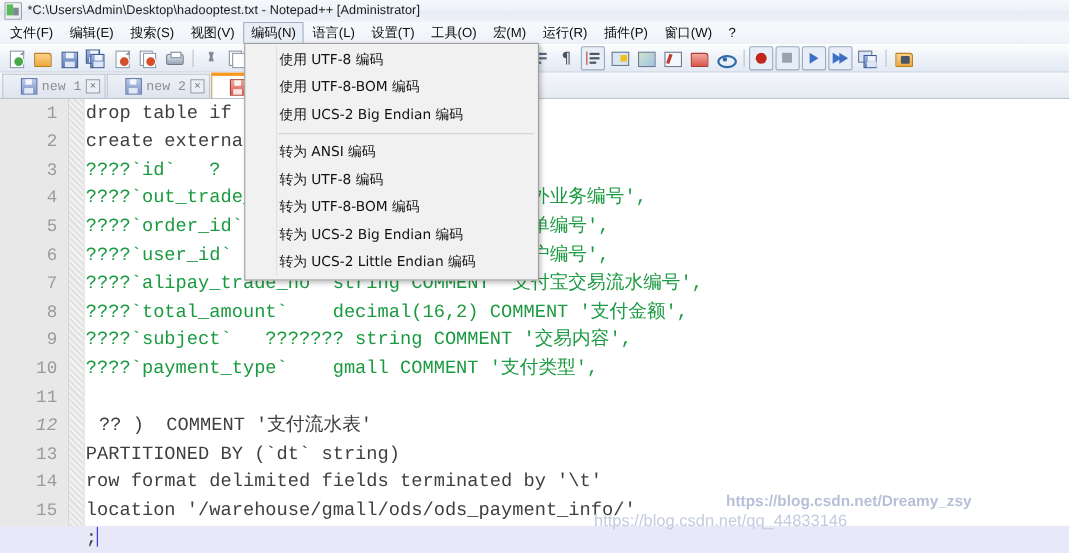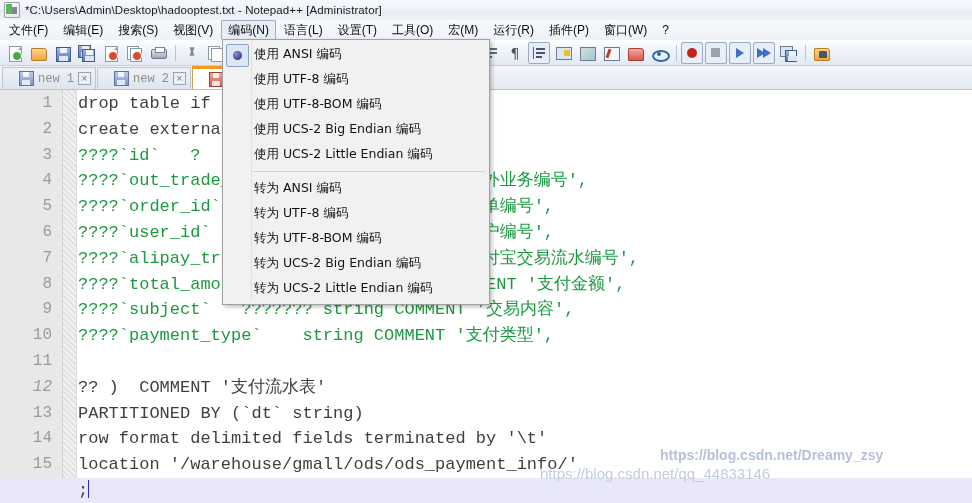--- a/index.html
+++ b/index.html
@@ -447,51 +447,44 @@
     <div class="code">
       <div class="cl" style="top:1px;">drop table if exists ods_payment_info;</div>
       <div class="cl" style="top:26.8px;">create external table ods_payment_info(</div>
       <div class="cl ident" style="top:52.6px;">????`id`   ?  bigint COMMENT '编号',</div>
       <div class="cl ident" style="top:78.4px;">????`out_trade_no`    string COMMENT '对外业务编号',</div>
       <div class="cl ident" style="top:104.2px;">????`order_id`        string COMMENT '订单编号',</div>
       <div class="cl ident" style="top:130px;">????`user_id`         string COMMENT '用户编号',</div>
       <div class="cl ident" style="top:155.8px;">????`alipay_trade_no` string COMMENT '支付宝交易流水编号',</div>
       <div class="cl ident" style="top:181.6px;">????`total_amount`    decimal(16,2) COMMENT '支付金额',</div>
       <div class="cl ident" style="top:207.4px;">????`subject`   ??????? string COMMENT '交易内容',</div>
-      <div class="cl ident" style="top:233.2px;">????`payment_type`    string COMMENT '支付类型',</div>
-      <div class="cl" style="top:284.8px;">?? )  COMMENT '支付流水表'</div>
+      <div class="cl ident" style="top:233.2px;">????`payment_type`    gmall COMMENT '支付类型',</div>
+      <div class="cl" style="top:284.8px;padding-left:12px;">?? )  COMMENT '支付流水表'</div>
       <div class="cl" style="top:310.6px;">PARTITIONED BY (`dt` string)</div>
       <div class="cl" style="top:336.4px;">row format delimited fields terminated by '\t'</div>
       <div class="cl" style="top:362.2px;">location '/warehouse/gmall/ods/ods_payment_info/'</div>
       <div class="cl cur" style="top:388px;"><span>;</span><span class="caret"></span></div>
     </div>
 
     <div class="wm" style="left:660px;top:357px;font-weight:bold;">https://blog.csdn.net/Dreamy_zsy</div>
     <div class="wm wm2" style="left:540px;top:375px;">https://blog.csdn.net/qq_44833146</div>
   </div>
 
   <div class="dropdown">
     <div class="dd-left-line"></div>
 
     <div class="dd-item">
-      <span class="dd-check"></span>
-      <span>使用 ANSI 编码</span>
-    </div>
-    <div class="dd-item">
       <span>使用 UTF-8 编码</span>
     </div>
     <div class="dd-item">
       <span>使用 UTF-8-BOM 编码</span>
     </div>
     <div class="dd-item">
       <span>使用 UCS-2 Big Endian 编码</span>
     </div>
-    <div class="dd-item">
-      <span>使用 UCS-2 Little Endian 编码</span>
-    </div>
 
     <div class="dd-sep"></div>
 
     <div class="dd-item">
       <span>转为 ANSI 编码</span>
     </div>
     <div class="dd-item">
       <span>转为 UTF-8 编码</span>
     </div>
     <div class="dd-item">

